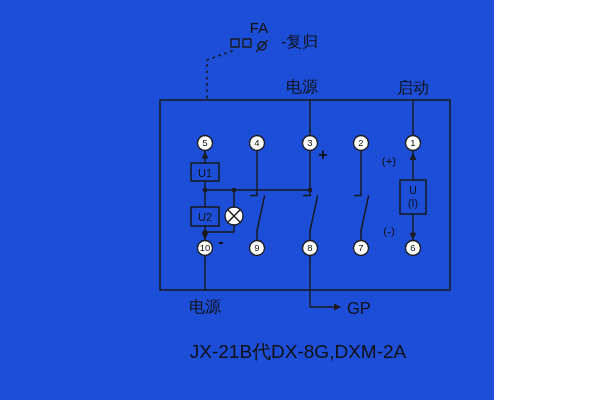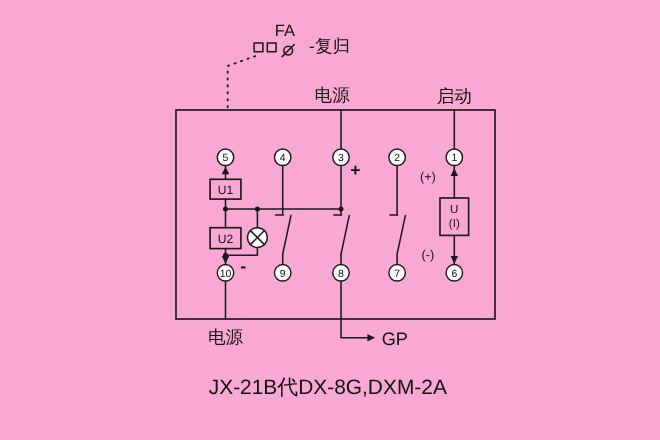--- a/index.html
+++ b/index.html
@@ -1,16 +1,16 @@
 <!DOCTYPE html>
 <html><head>
 <meta charset="utf-8">
 <style>
   html,body{margin:0;padding:0;background:#ffffff;}
-  .stage{position:relative;width:600px;height:400px;background:#f9a8d4;overflow:hidden;}
+  .stage{position:relative;width:494px;height:400px;background:#1d4ed8;overflow:hidden;}
   svg{display:block;}
   .w{stroke:#1a1a1a;stroke-width:1.4;fill:none;stroke-linecap:round;stroke-linejoin:round;}
   .box{stroke:#1a1a1a;stroke-width:1.5;fill:none;}
   .term{stroke:#1a1a1a;stroke-width:1.3;fill:#ffffff;}
   .dash{stroke:#1a1a1a;stroke-width:1.7;fill:none;stroke-dasharray:1.1 5.2;stroke-linecap:round;}
   .dot{fill:#1a1a1a;stroke:none;}
   .arr{fill:#1a1a1a;stroke:none;}
   text{font-family:"Liberation Sans","DejaVu Sans",sans-serif;fill:#111111;}
   .tnum{font-size:9.5px;text-anchor:middle;}
   .tcomp{font-size:11px;text-anchor:middle;}

